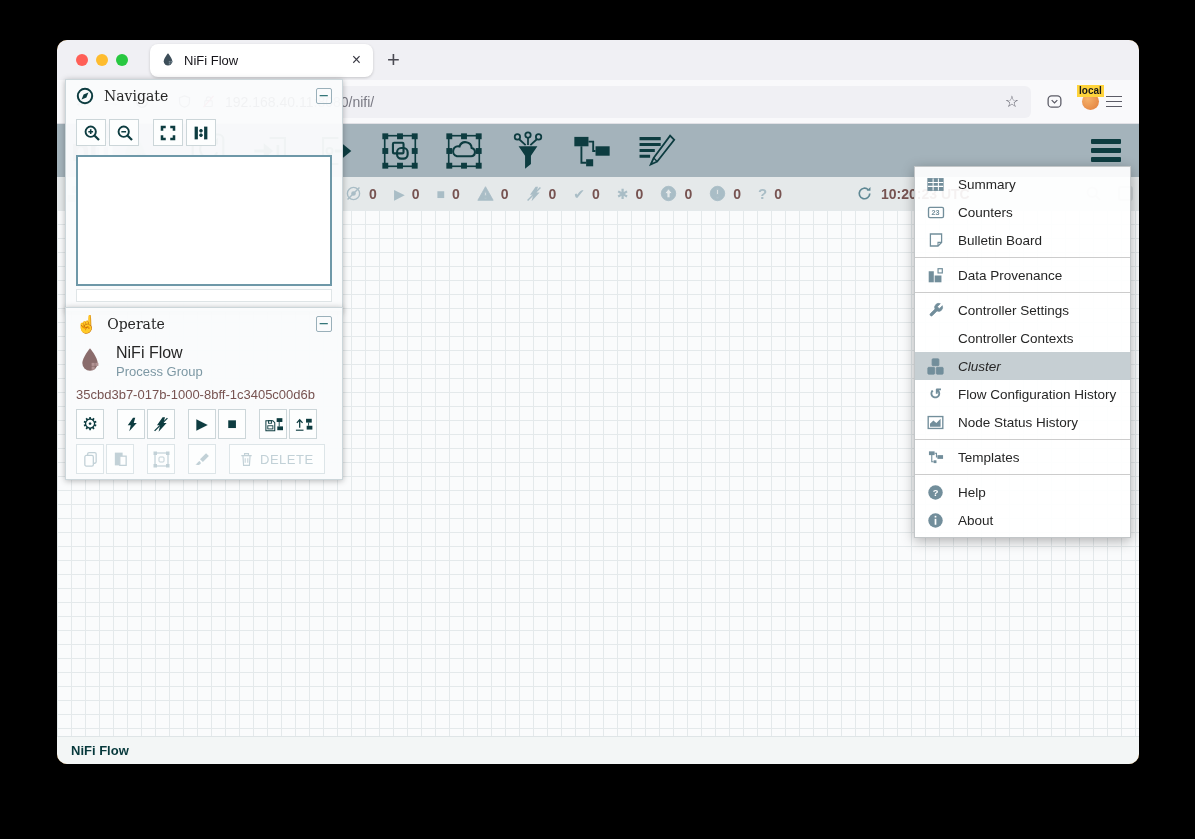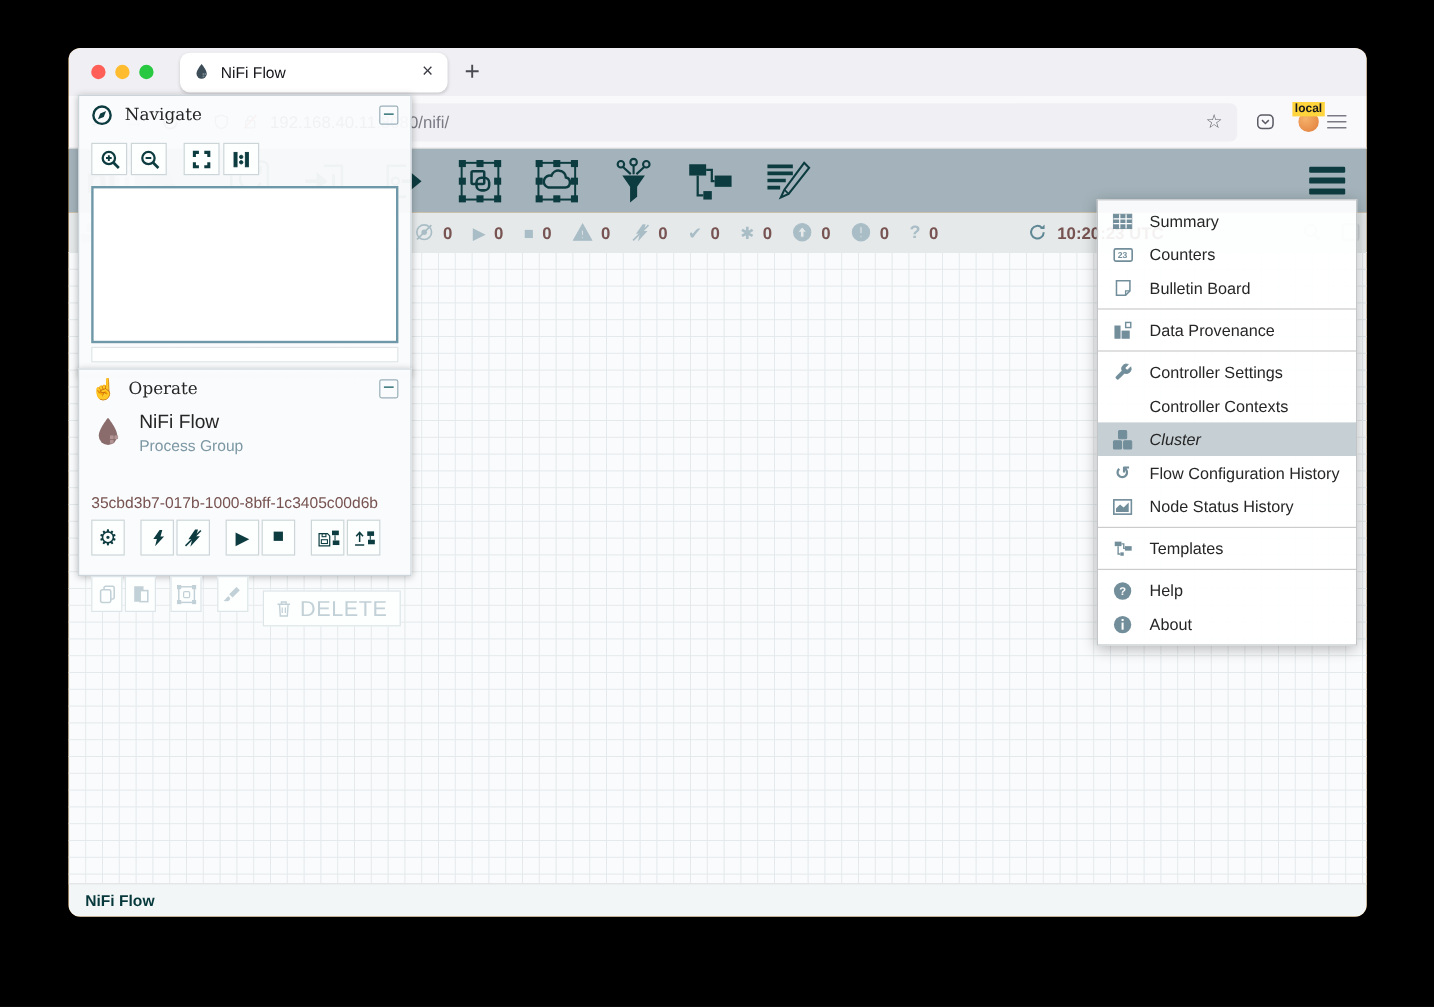--- a/index.html
+++ b/index.html
@@ -72,31 +72,31 @@
   .navrow .sp { width:8px; }
   .zbtn { width:30px; height:27px; background:#fdfefe; border:1px solid #ccd6d9; display:flex; align-items:center;
           justify-content:center; cursor:pointer; color:#0d3c40; }
   .zbtn svg { stroke:#0d3c40; fill:none; }
   .birdseye { margin:9px 10px 0 10px; height:131px; background:#fff; border:2px solid #6e98a8; cursor:move; }
   .bstrip { margin:3px 10px 0 10px; height:13px; background:#fff; border:1px solid #dfe5e7; }
   .operate { top:267px; height:173px; }
   .opflow { display:flex; align-items:center; padding:3px 10px 0 10px; gap:12px; }
   .opname { font-size:16px; color:#262626; }
   .optype { font-size:13px; color:#7d98a4; margin-top:2px; }
-  .opid { padding:8px 10px 2px 10px; font-size:13px; color:#775351;margin-top:24px; }
+  .opid { padding:8px 10px 2px 10px; font-size:13px; color:#775351; }
   .oprow { display:flex; padding:5px 8px 0 10px; gap:2px; align-items:center; }
   .oprow .g8 { width:9px; }
   .obtn { width:28px; height:30px; background:#fdfefe; border:1px solid #ccd6d9; display:flex; align-items:center;
           justify-content:center; cursor:pointer; color:#0d3c40; font-size:14px; }
   .obtn svg { stroke:#0d3c40; fill:none; }
   .obtn svg .f { fill:#0d3c40; stroke:none; }
   .obtn.dis { color:#c2d1d7; border-color:#dde5e8; cursor:default; }
   .obtn.dis svg { stroke:#c2d1d7; }
   .obtn.dis svg .f { fill:#c2d1d7; }
-  .del { width:auto; padding:0 10px; gap:7px; font-size:18px; letter-spacing:.5px;margin-top:24px; }
+  .del { width:auto; padding:0 10px; gap:7px; font-size:13px; letter-spacing:.5px; }
 
   
   .menu { position:absolute; left:857px; top:126px; width:217px; background:rgba(255,255,255,.92);
           border:1px solid #c2c6c8; box-shadow:0 3px 12px rgba(0,0,0,.3); z-index:20; padding:3px 0; }
   .mitem { height:28px; display:flex; align-items:center; padding:0 11px; gap:13px; font-size:13.5px; color:#262626; cursor:pointer; }
   .mitem.hl { background:#c6cfd3;font-style:italic; }
   .mi { width:19px; display:flex; justify-content:center; align-items:center; color:#728e9b; font-size:15px; font-weight:bold; }
   .mi svg { fill:#728e9b; stroke:#728e9b; }
   .msep { height:1px; background:#ccc; margin:3px 0; }
 </style>

